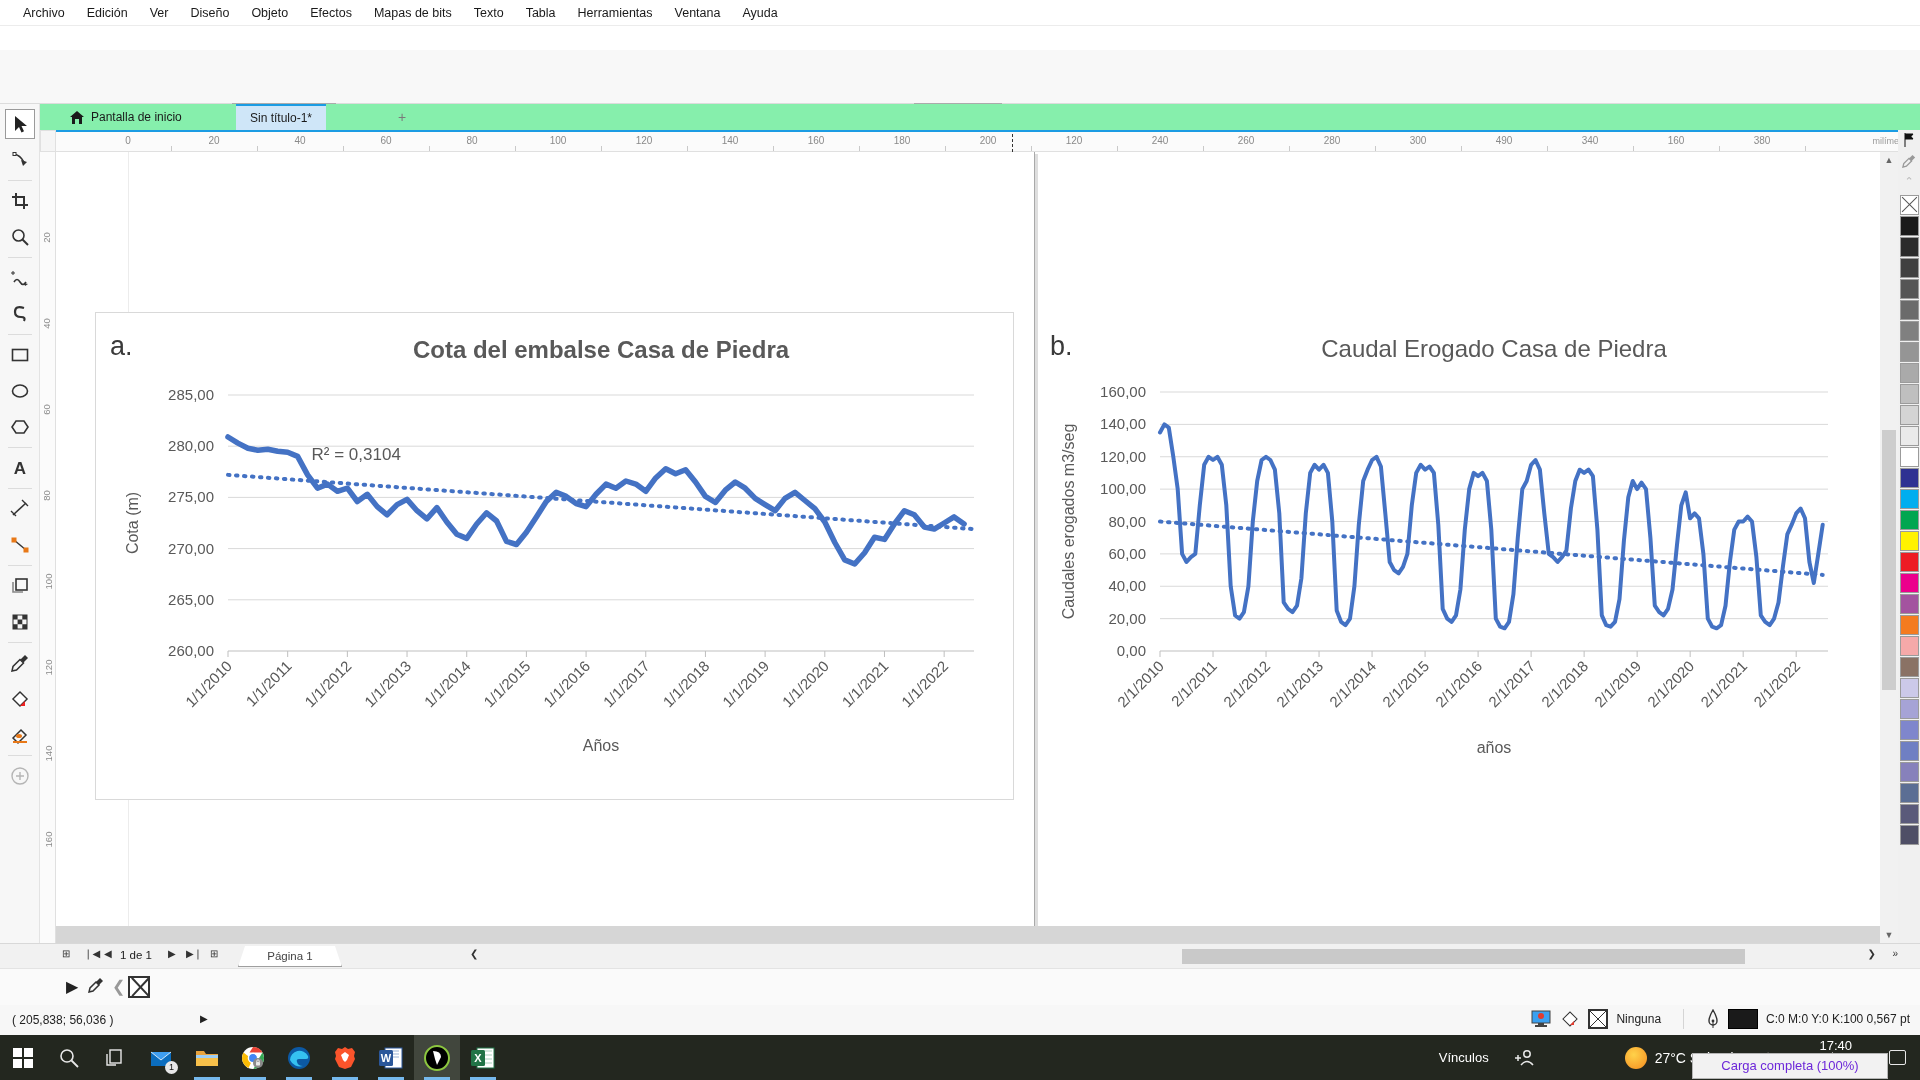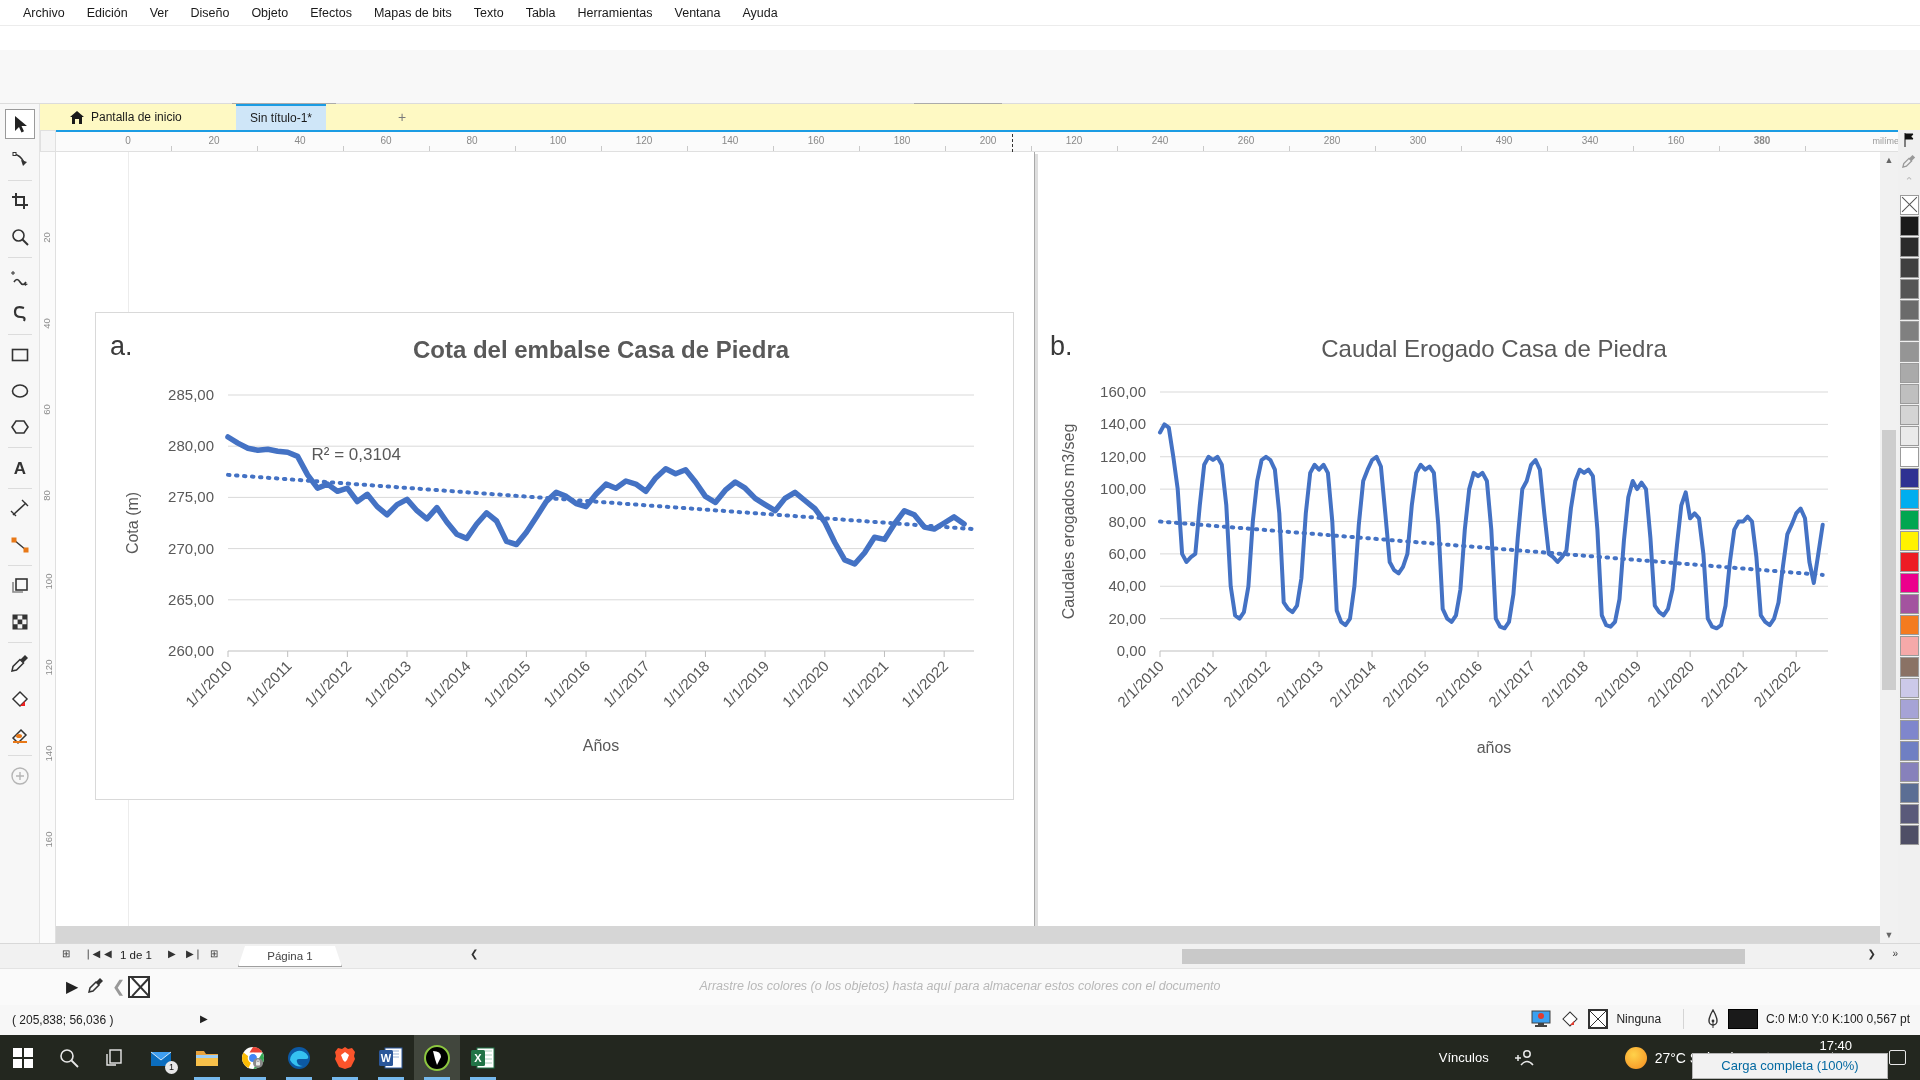--- a/index.html
+++ b/index.html
@@ -27,21 +27,21 @@
   .combo { background:#fff; border:1px solid #ababab; font-size:12px; color:#1a1a1a;
     display:flex; align-items:center; padding:0 6px; }
   .combo .arrow { margin-left:auto; font-size:9px; color:#333; }
   .spininput { background:#fff; border:1px solid #ababab; font-size:12px; color:#1a1a1a;
     display:flex; align-items:center; padding:0 6px; }
   .vsep { top:58px; width:1px; height:38px; background:#dddddd; }
   .pbicon { color:#333; }
   .spinner { display:inline-block; font-size:7px; color:#333; line-height:7px; }
 
   
-  #tabbar { left:40px; top:104px; width:1880px; height:26px; background:#fef9c3; }
+  #tabbar { left:40px; top:104px; width:1880px; height:26px; background:#86efac; }
   .doctab { height:26px; display:flex; align-items:center; font-size:12px; color:#1a1a1a; padding:0 14px; }
   #tab-home { left:16px; }
   #tab-active { background:#cfe6f8; border-top:2px solid #1b9ce3; }
   #tab-new { width:26px; text-align:center; color:#7a7a7a; font-size:14px; }
 
   
   #hruler { left:56px; top:130px; width:1864px; height:22px; background:#fbfbfb;
     border-top:2px solid #1b9ce3; border-bottom:1px solid #e0e0e0; }
   #hruler .num { position:absolute; top:3px; font-size:10px; color:#8a8a8a; transform:translateX(-50%); }
   #hruler .tick { position:absolute; bottom:0; width:1px; height:5px; background:#c9c9c9; }
@@ -111,21 +111,21 @@
   .tb-app .runline { position:absolute; bottom:0; left:10px; right:10px; height:3px; background:#76b9ed; }
   .badge { position:absolute; right:6px; bottom:6px; width:13px; height:13px; border-radius:50%;
     background:#e8e8e8; color:#111; font-size:9px; text-align:center; line-height:13px; }
   #tray { margin-left:auto; display:flex; align-items:center; height:45px; color:#fff; }
   #links-label { font-size:13px; margin-right:26px; }
   #weather { display:flex; align-items:center; gap:8px; margin:0 14px 0 90px; font-size:14px; }
   #sun { width:22px; height:22px; border-radius:50%; background:radial-gradient(circle at 40% 35%, #ffd24a, #f58c1f); }
   .trayglyph { color:#e8e8e8; font-size:12px; margin:0 7px; }
   #clock { position:absolute; right:68px; top:1038px; color:#fff; font-size:13px; }
   #tooltip { position:absolute; left:1692px; top:1053px; width:196px; height:26px; background:#f2f2f2;
-    border:1px solid #b5b5b5; color:#0369a1; font-size:13px; text-align:center; line-height:24px; z-index:9; }
+    border:1px solid #b5b5b5; color:#6d28d9; font-size:13px; text-align:center; line-height:24px; z-index:9; }
   #notif { width:17px; height:15px; border:1.5px solid #e8e8e8; border-radius:2px; margin:0 14px 0 6px; }
 
   svg text { font-family:"Liberation Sans", sans-serif; }
 </style>
 </head>
 <body>
 
 <div id="app">
 
 
@@ -272,21 +272,21 @@
       <span class="num" style="left: 1276px;">280</span>
       <div class="tick" style="left: 1319px;"></div>
       <span class="num" style="left: 1362px;">300</span>
       <div class="tick" style="left: 1405px;"></div>
       <span class="num" style="left: 1448px;">490</span>
       <div class="tick" style="left: 1491px;"></div>
       <span class="num" style="left: 1534px;">340</span>
       <div class="tick" style="left: 1577px;"></div>
       <span class="num" style="left: 1620px;">160</span>
       <div class="tick" style="left: 1663px;"></div>
-      <span class="num" style="left: 1706px; font-weight: bold;">380</span>
+      <span class="num" style="left: 1706px;">380</span>
       <div class="tick" style="left: 1749px;"></div>
     </div>
   <div id="vruler" class="abs">
       <span class="num" style="top: 80px;">20</span>
       <span class="num" style="top: 166px;">40</span>
       <span class="num" style="top: 252px;">60</span>
       <span class="num" style="top: 338px;">80</span>
       <span class="num" style="top: 424px;">100</span>
       <span class="num" style="top: 510px;">120</span>
       <span class="num" style="top: 596px;">140</span>
@@ -582,21 +582,20 @@
 
   <div id="docpalette" class="abs">
     <span class="dp-icon" style="left:66px">▶</span>
     <span class="dp-icon" style="left:88px">
       <svg width="16" height="18" viewBox="0 0 16 18">
           <path d="M12 1 l3 3 -4 4 -3 -3 Z" fill="#333"></path>
           <path d="M8 5 L2 11 l-1 4 4 -1 6 -6 Z" fill="none" stroke="#333" stroke-width="1.5"></path>
         </svg></span>
     <span class="dp-icon" style="left:112px; color:#999">❮</span>
     <div class="dp-icon nonebox" style="left:128px; top:7px"></div>
-    <div id="palette-hint">Arrastre los colores (o los objetos) hasta aquí para almacenar estos colores con el documento</div>
   </div>
 
   <div id="statusbar" class="abs">
     <span id="coords">( 205,838; 56,036 )</span>
     <span class="abs" style="left:200px; top:8px; font-size:10px">▶</span>
     <div id="status-right">
       <svg width="22" height="18" viewBox="0 0 22 18">
           <rect x="2" y="1" width="18" height="12" fill="#3aa0f0" stroke="#444"></rect>
           <circle cx="11" cy="6" r="3" fill="#e23b2e"></circle>
           <rect x="8" y="13" width="6" height="2" fill="#444"></rect>

